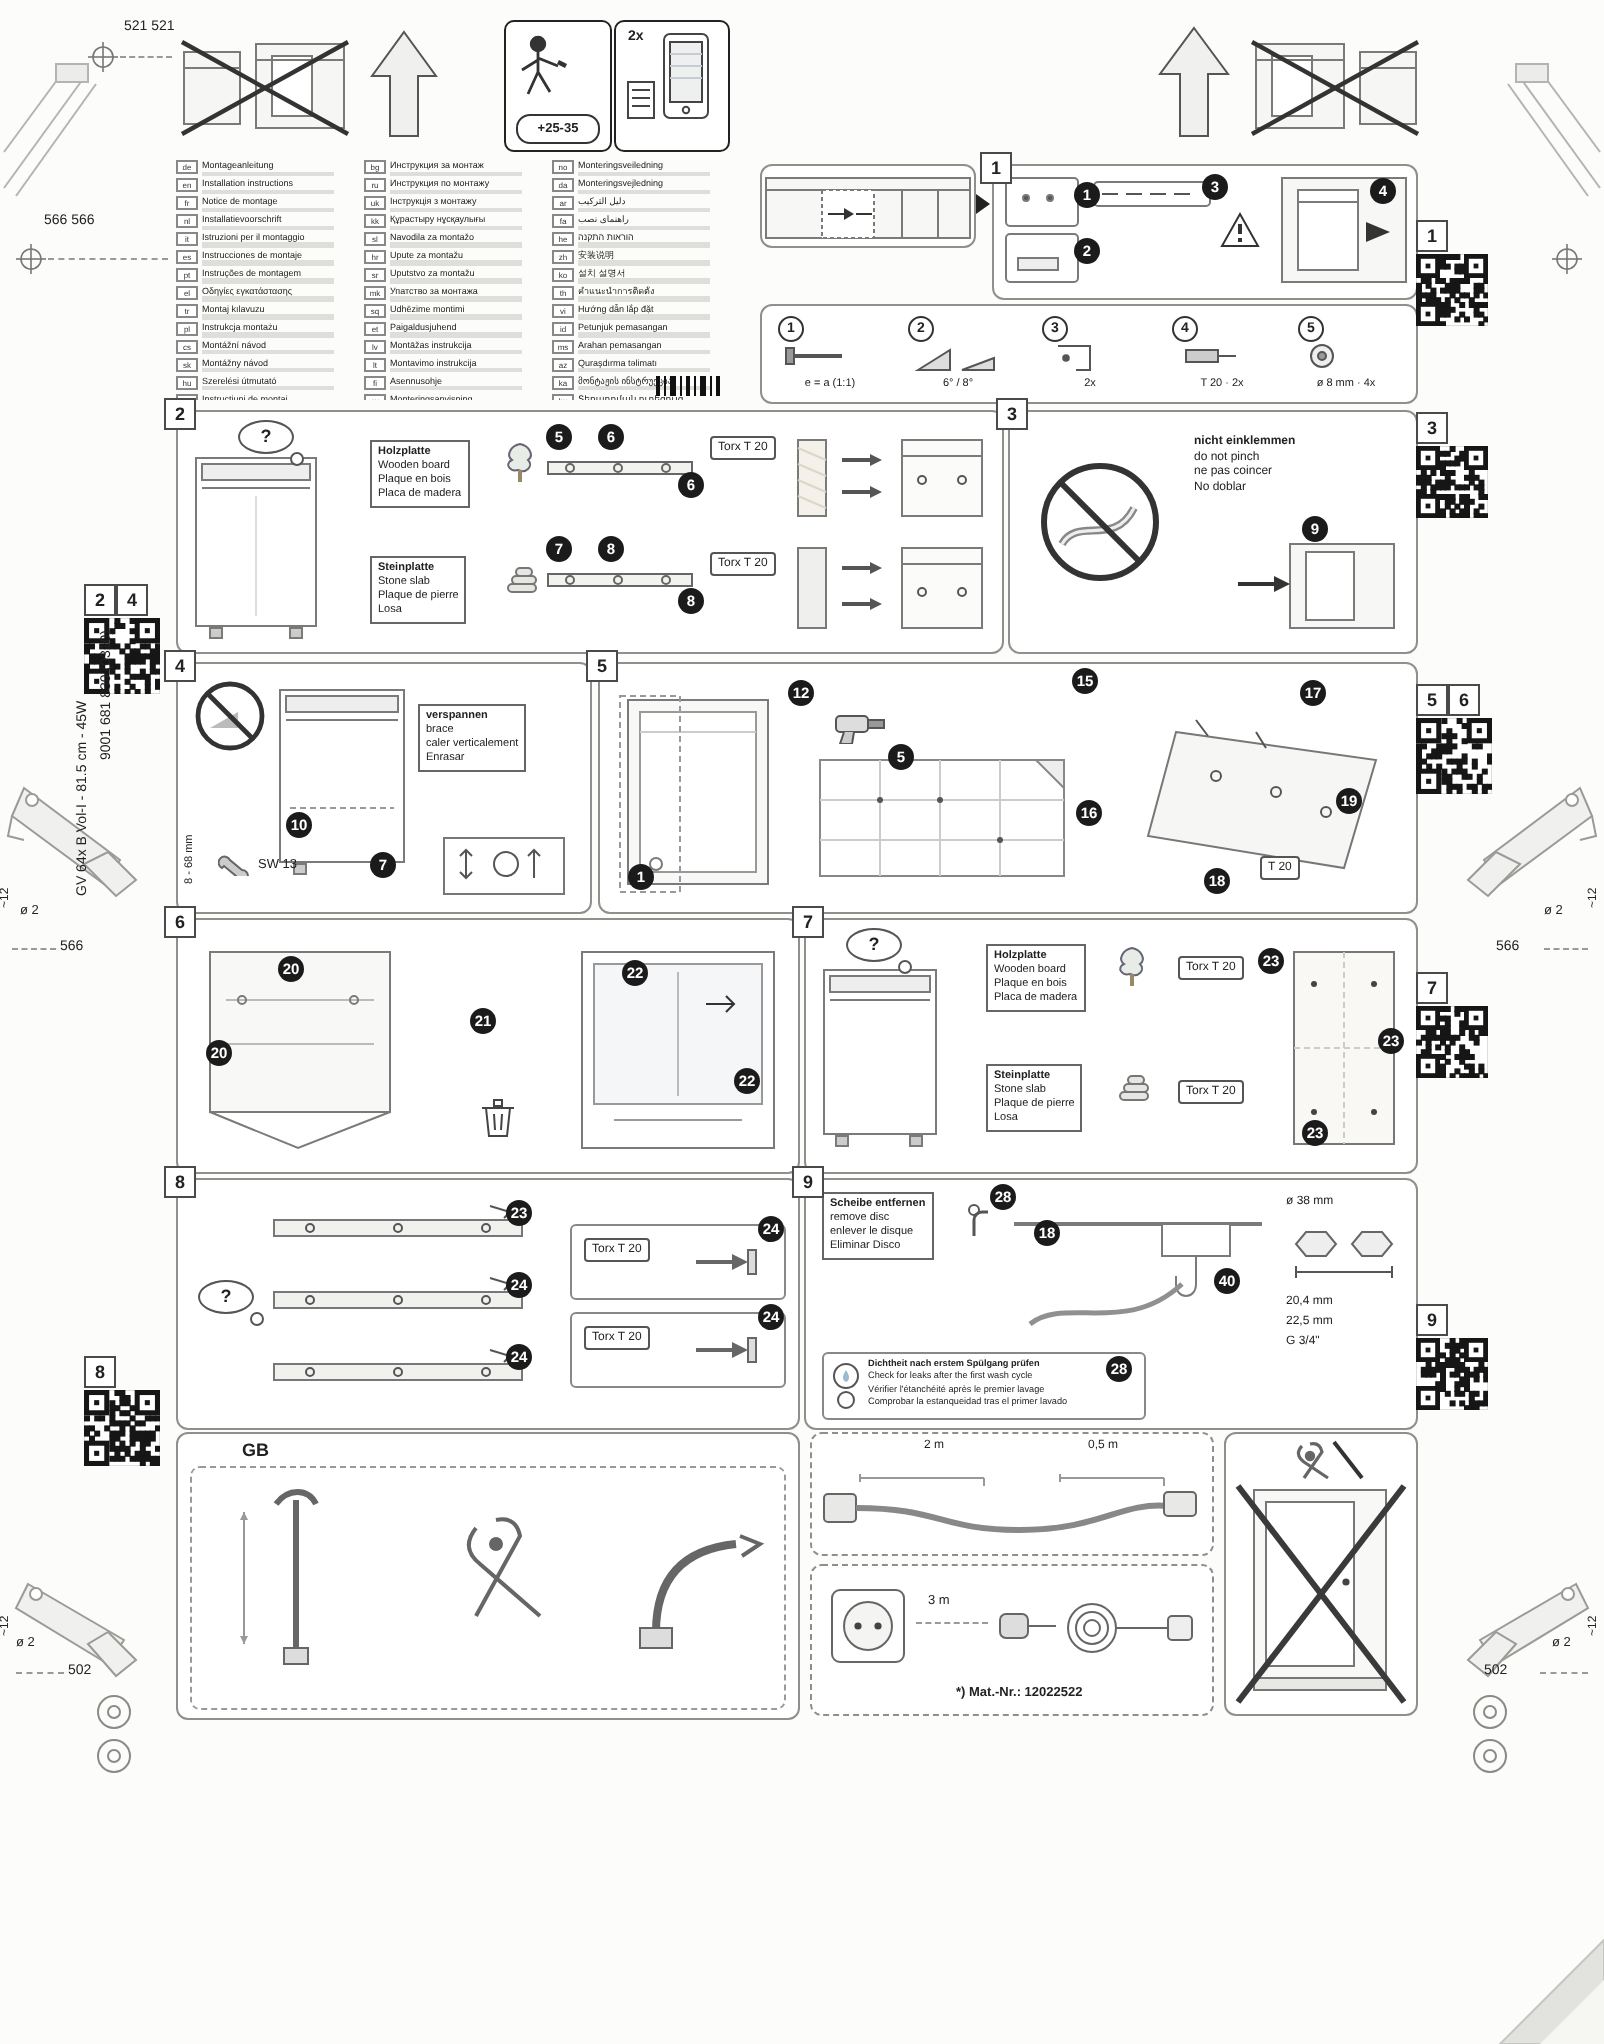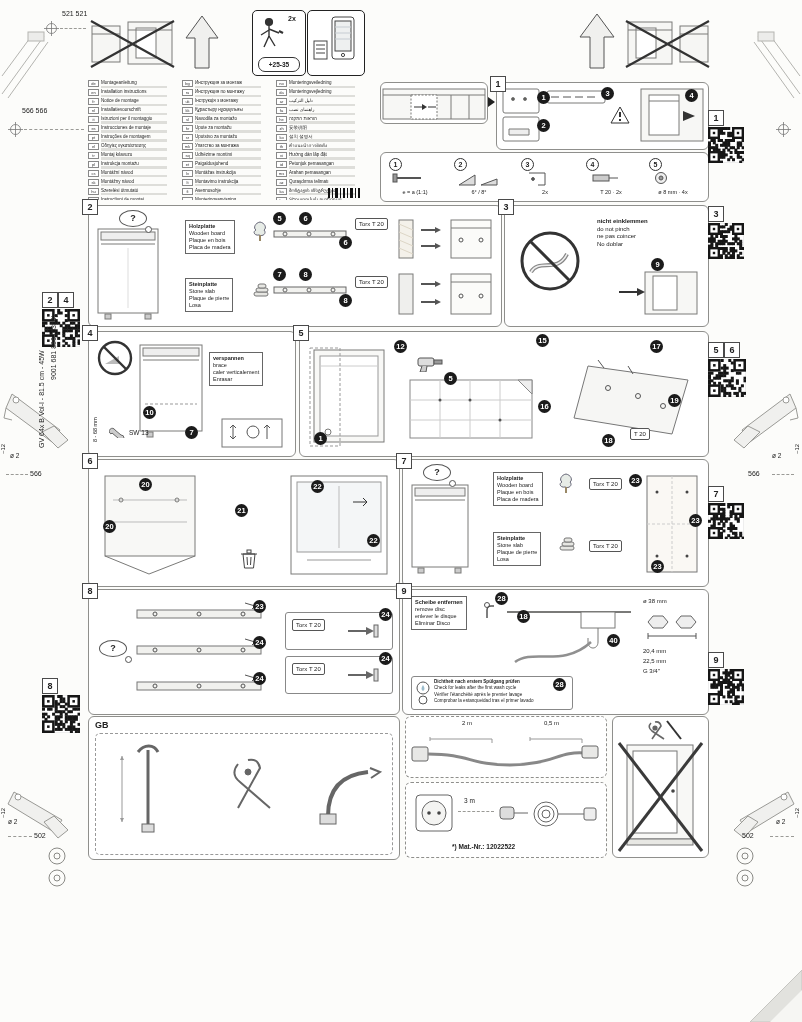--- a/index.html
+++ b/index.html
@@ -15,21 +15,21 @@
   .pc{position:absolute;width:11px;height:11px;border-radius:50%;border:1px solid #333;background:#fff;
       font:bold 7px/11px "Liberation Sans",sans-serif;text-align:center;z-index:4;}
   .lbox{position:absolute;border:1px solid #666;background:#fff;padding:2px 3px;font-size:5.5px;
         line-height:7px;white-space:nowrap;z-index:3;}
   .lbox div:first-child{font-weight:bold;}
   .note{position:absolute;font-size:6px;line-height:7.5px;white-space:nowrap;z-index:3;}
   .note div:first-child{font-weight:bold;}
   .torx{position:absolute;border:1px solid #555;background:#fff;font-size:6px;line-height:6px;
         padding:2px 3px;border-radius:2px;white-space:nowrap;z-index:3;}
   .txt{position:absolute;white-space:nowrap;color:#222;z-index:3;}
-  .bold{font-weight:bold;}
+  .bold{font-weight:bold;margin-left:26px;}
   .rot{writing-mode:vertical-rl;transform:rotate(180deg);}
   .dl{position:absolute;border-top:1px dashed #9a9a96;z-index:1;}
   .bubble{position:absolute;border:1px solid #555;border-radius:50%;background:#fff;text-align:center;
           font-weight:bold;z-index:3;}
   .bubble::after{content:"";position:absolute;right:-6px;bottom:-7px;width:5px;height:5px;
           border:1px solid #555;border-radius:50%;background:#fff;}
   .lang-col{position:absolute;width:90px;overflow:hidden;}
   .lang-row{display:flex;gap:2px;margin-bottom:1.2px;align-items:flex-start;}
   .lang-code{flex:0 0 9px;border:0.5px solid #888;font-size:4px;line-height:5px;text-align:center;
              color:#333;background:#fff;}

